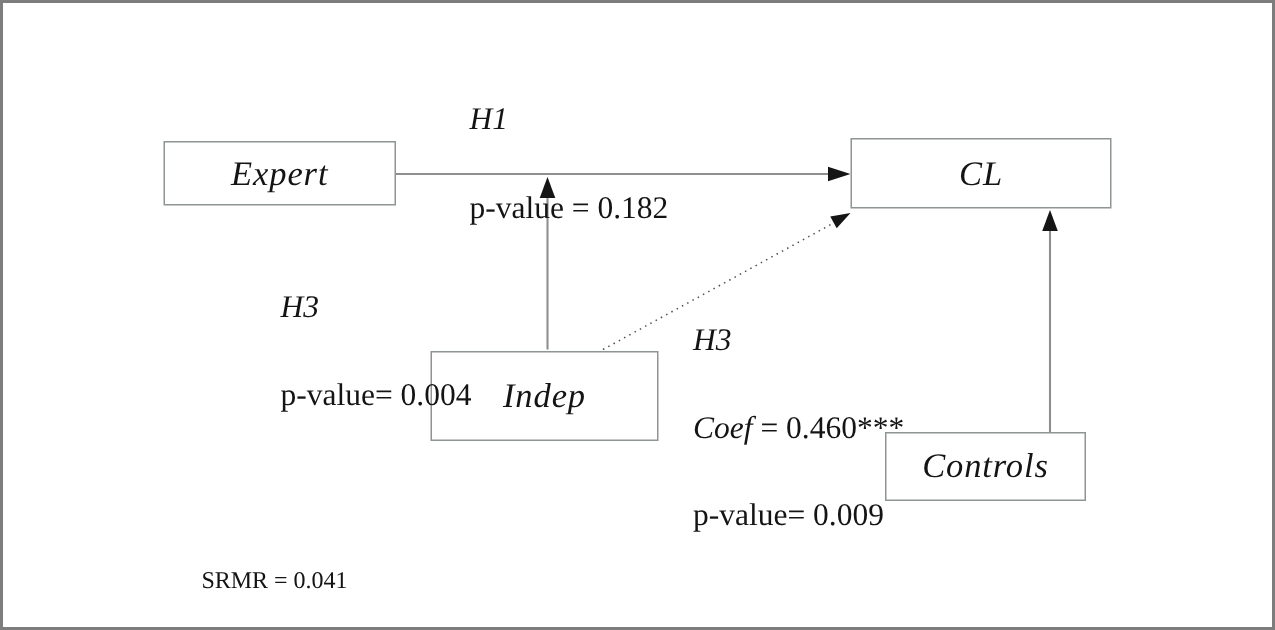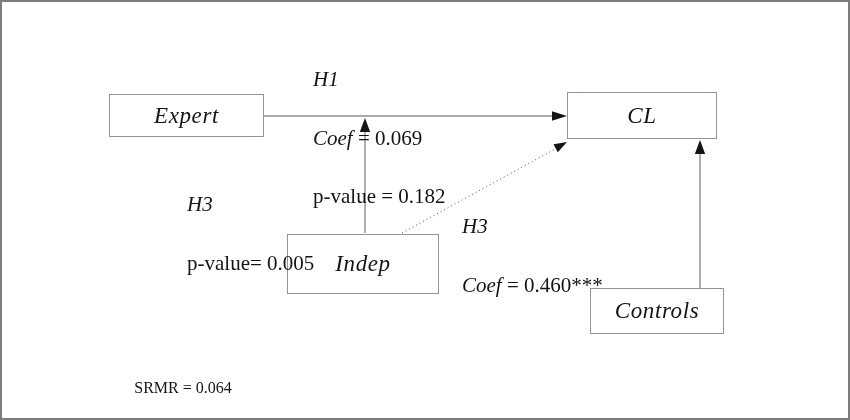--- a/index.html
+++ b/index.html
@@ -50,21 +50,21 @@
     background: var(--background);
     border: 1px solid var(--box-border);
     display: flex;
     align-items: center;
     justify-content: center;
     font-style: italic;
     font-size: 23px;
     letter-spacing: 0.6px;
   }
   .node-expert   { left:107px; top: 92px; width:155px; height:43px; }
-  .node-cl       { left:565px; top: 90px; width:150px; height:47px; }
+  .node-cl       { left:565px; top: 90px; width:174px; height:47px; }
   .node-indep    { left:285px; top:232px; width:152px; height:60px; }
   .node-controls { left:588px; top:286px; width:134px; height:46px; }
   .label-block {
     position: absolute;
     width: 180px;
     text-align: left;
     font-size: 21px;
     line-height: 19.5px;
     white-space: pre;
   }
@@ -118,32 +118,32 @@
   </div>
   <div class="node node-indep">
     <span>Indep</span>
   </div>
   <div class="node node-controls">
     <span>Controls</span>
   </div>
 
   <div class="label-block label-h1">
     <div class="it">H1</div>
-    <div><span class="it">Coef</span><span> = 0.069</span></div>
     <div>p-value = 0.182</div>
   </div>
 
   <div class="label-block label-h3a">
     <div class="it">H3</div>
-    <div>p-value= 0.005</div>
+    <div>p-value= 0.004</div>
   </div>
 
   <div class="label-block label-h3b">
     <div class="it">H3</div>
     <div><span class="it">Coef</span><span> = 0.460***</span></div>
+    <div>p-value= 0.009</div>
   </div>
 
   <div class="stats-block">
-    <div>SRMR = 0.064</div>
+    <div>SRMR = 0.041</div>
     
   </div>
 
 </div>
 
 </body></html>

